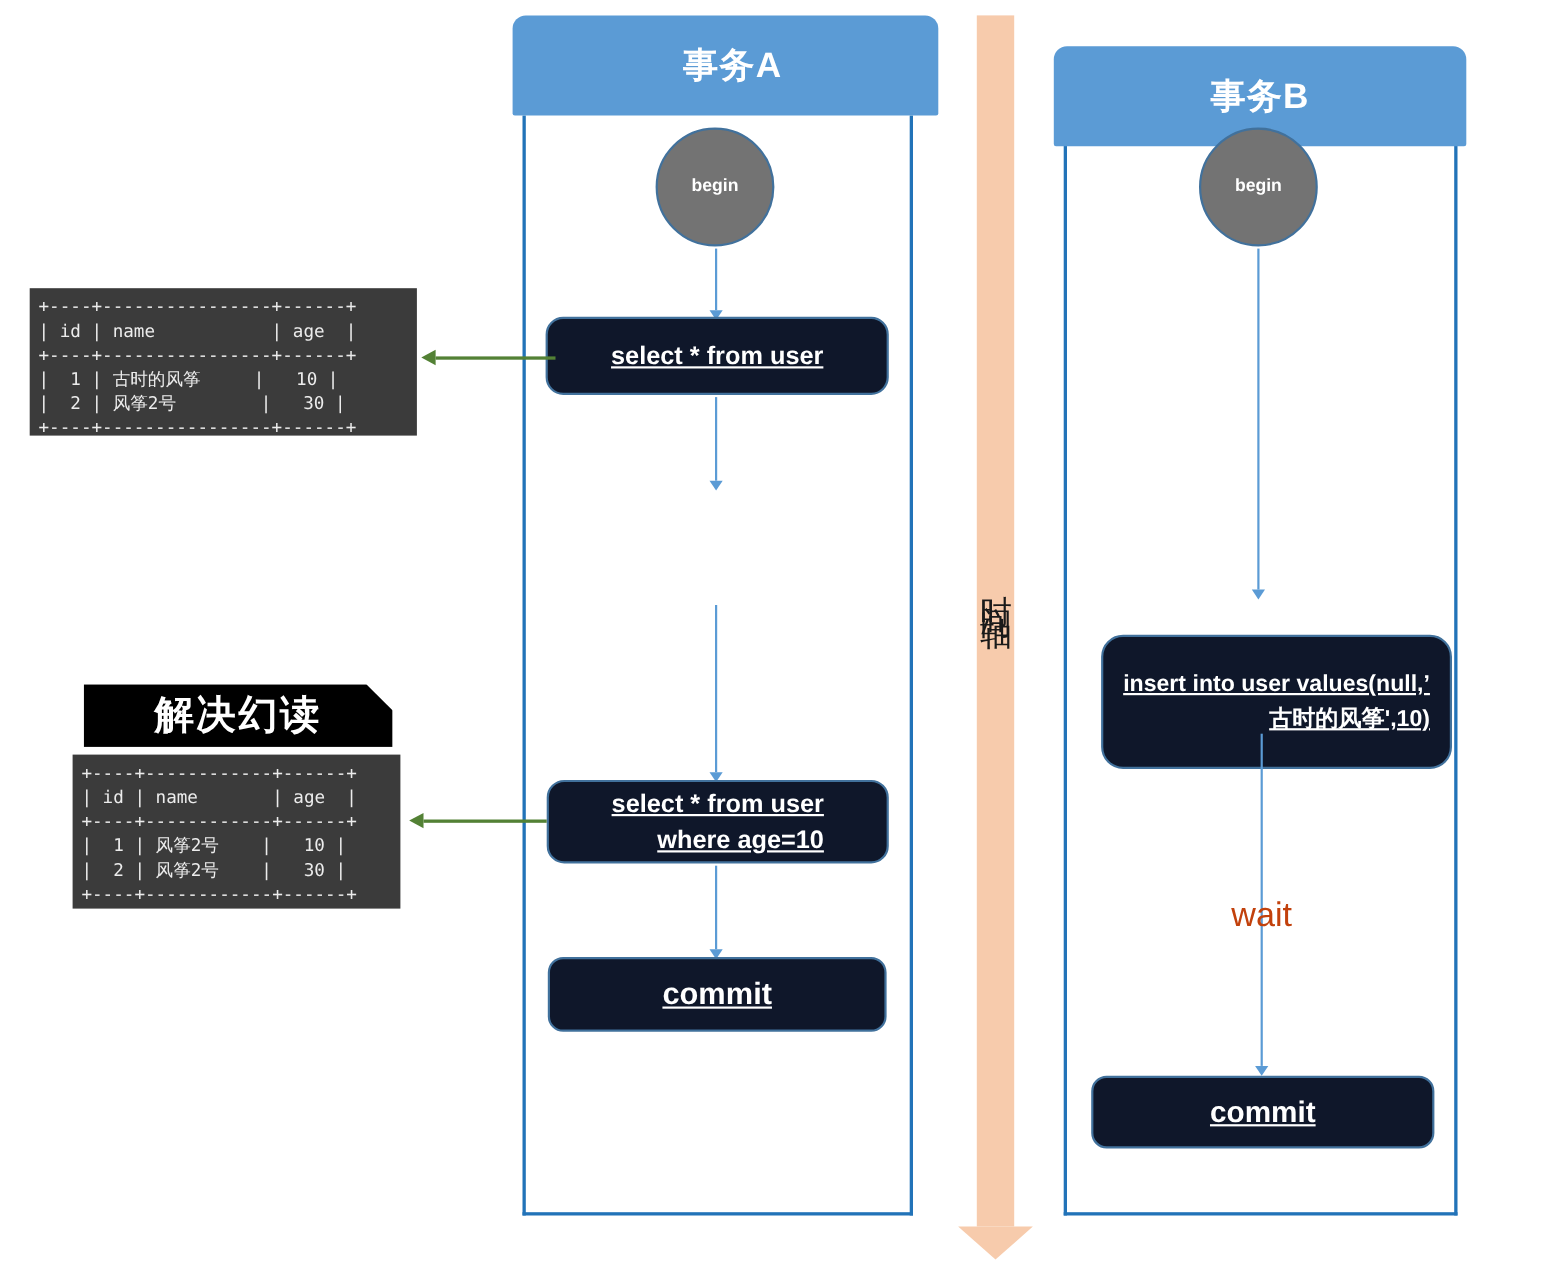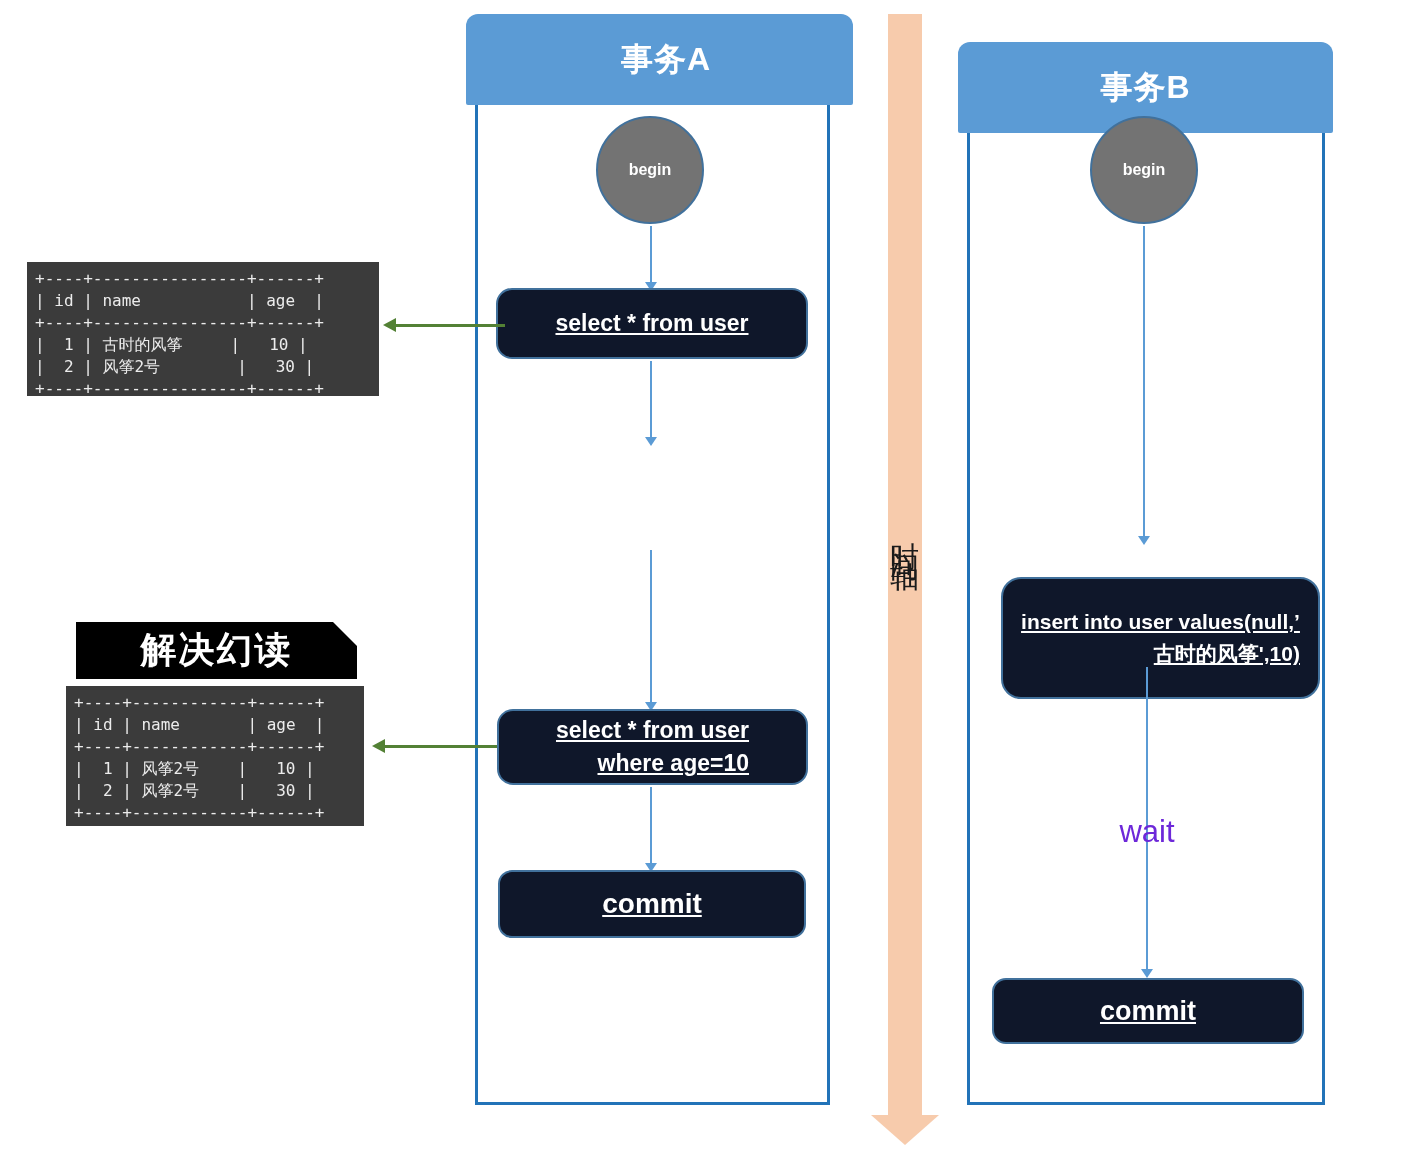--- a/index.html
+++ b/index.html
@@ -140,21 +140,21 @@
     letter-spacing:10px;
     z-index:2;
   }
   
   .wait{
     position:absolute;
     left:1080px;top:814px;
     width:134px;
     text-align:center;
     font-size:31px;
-    color:#6d28d9;
+    color:#c2410c;
     z-index:4;
   }
 </style>
 </head>
 <body>
 
 <div class="canvas">
 
   <pre class="term" style="left:27px;top:262px;width:352px;height:134px;">+----+----------------+------+
 | id | name           | age  |

